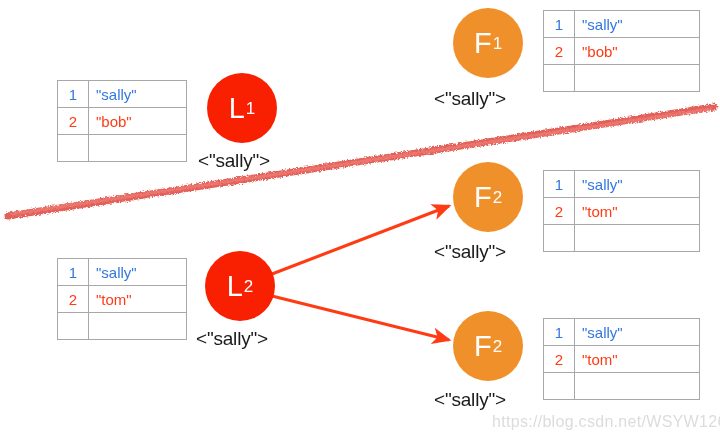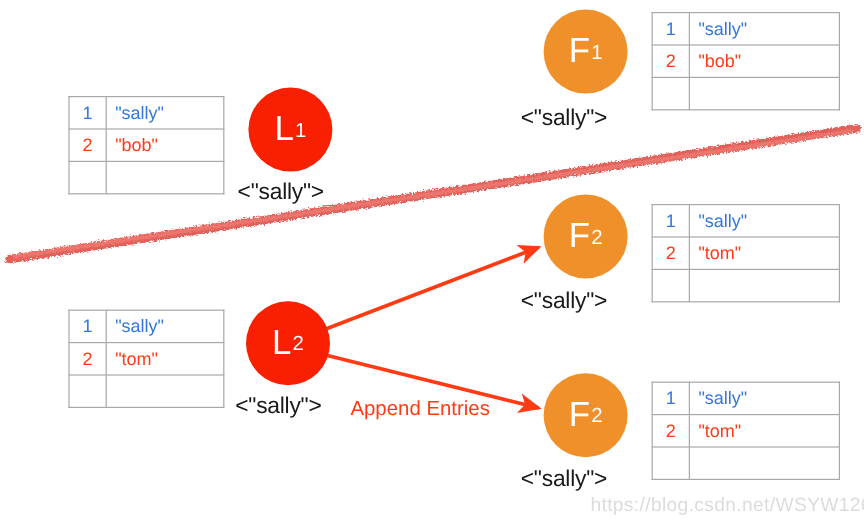--- a/index.html
+++ b/index.html
@@ -186,21 +186,20 @@
     </tr>
   </tbody>
     </table>
 
   <div class="node leader" style="left:205px; top:251px;">
     <span>L</span>
       <span class="sup">2</span>
   </div>
   <div class="node-label" style="left:196px; top:328px;">&lt;"sally"&gt;</div>
 
-  <div class="edge-label" style="left:292px; top:331px;">Append Entries</div>
 
   <div class="node follower" style="left:453px; top:162px;">
     <span>F</span>
       <span class="sup">2</span>
   </div>
   <div class="node-label" style="left:434px; top:241px;">&lt;"sally"&gt;</div>
 
   <table class="log-table" style="left:543px; top:170px; width:157px;">
     <tbody>
         <tr>

